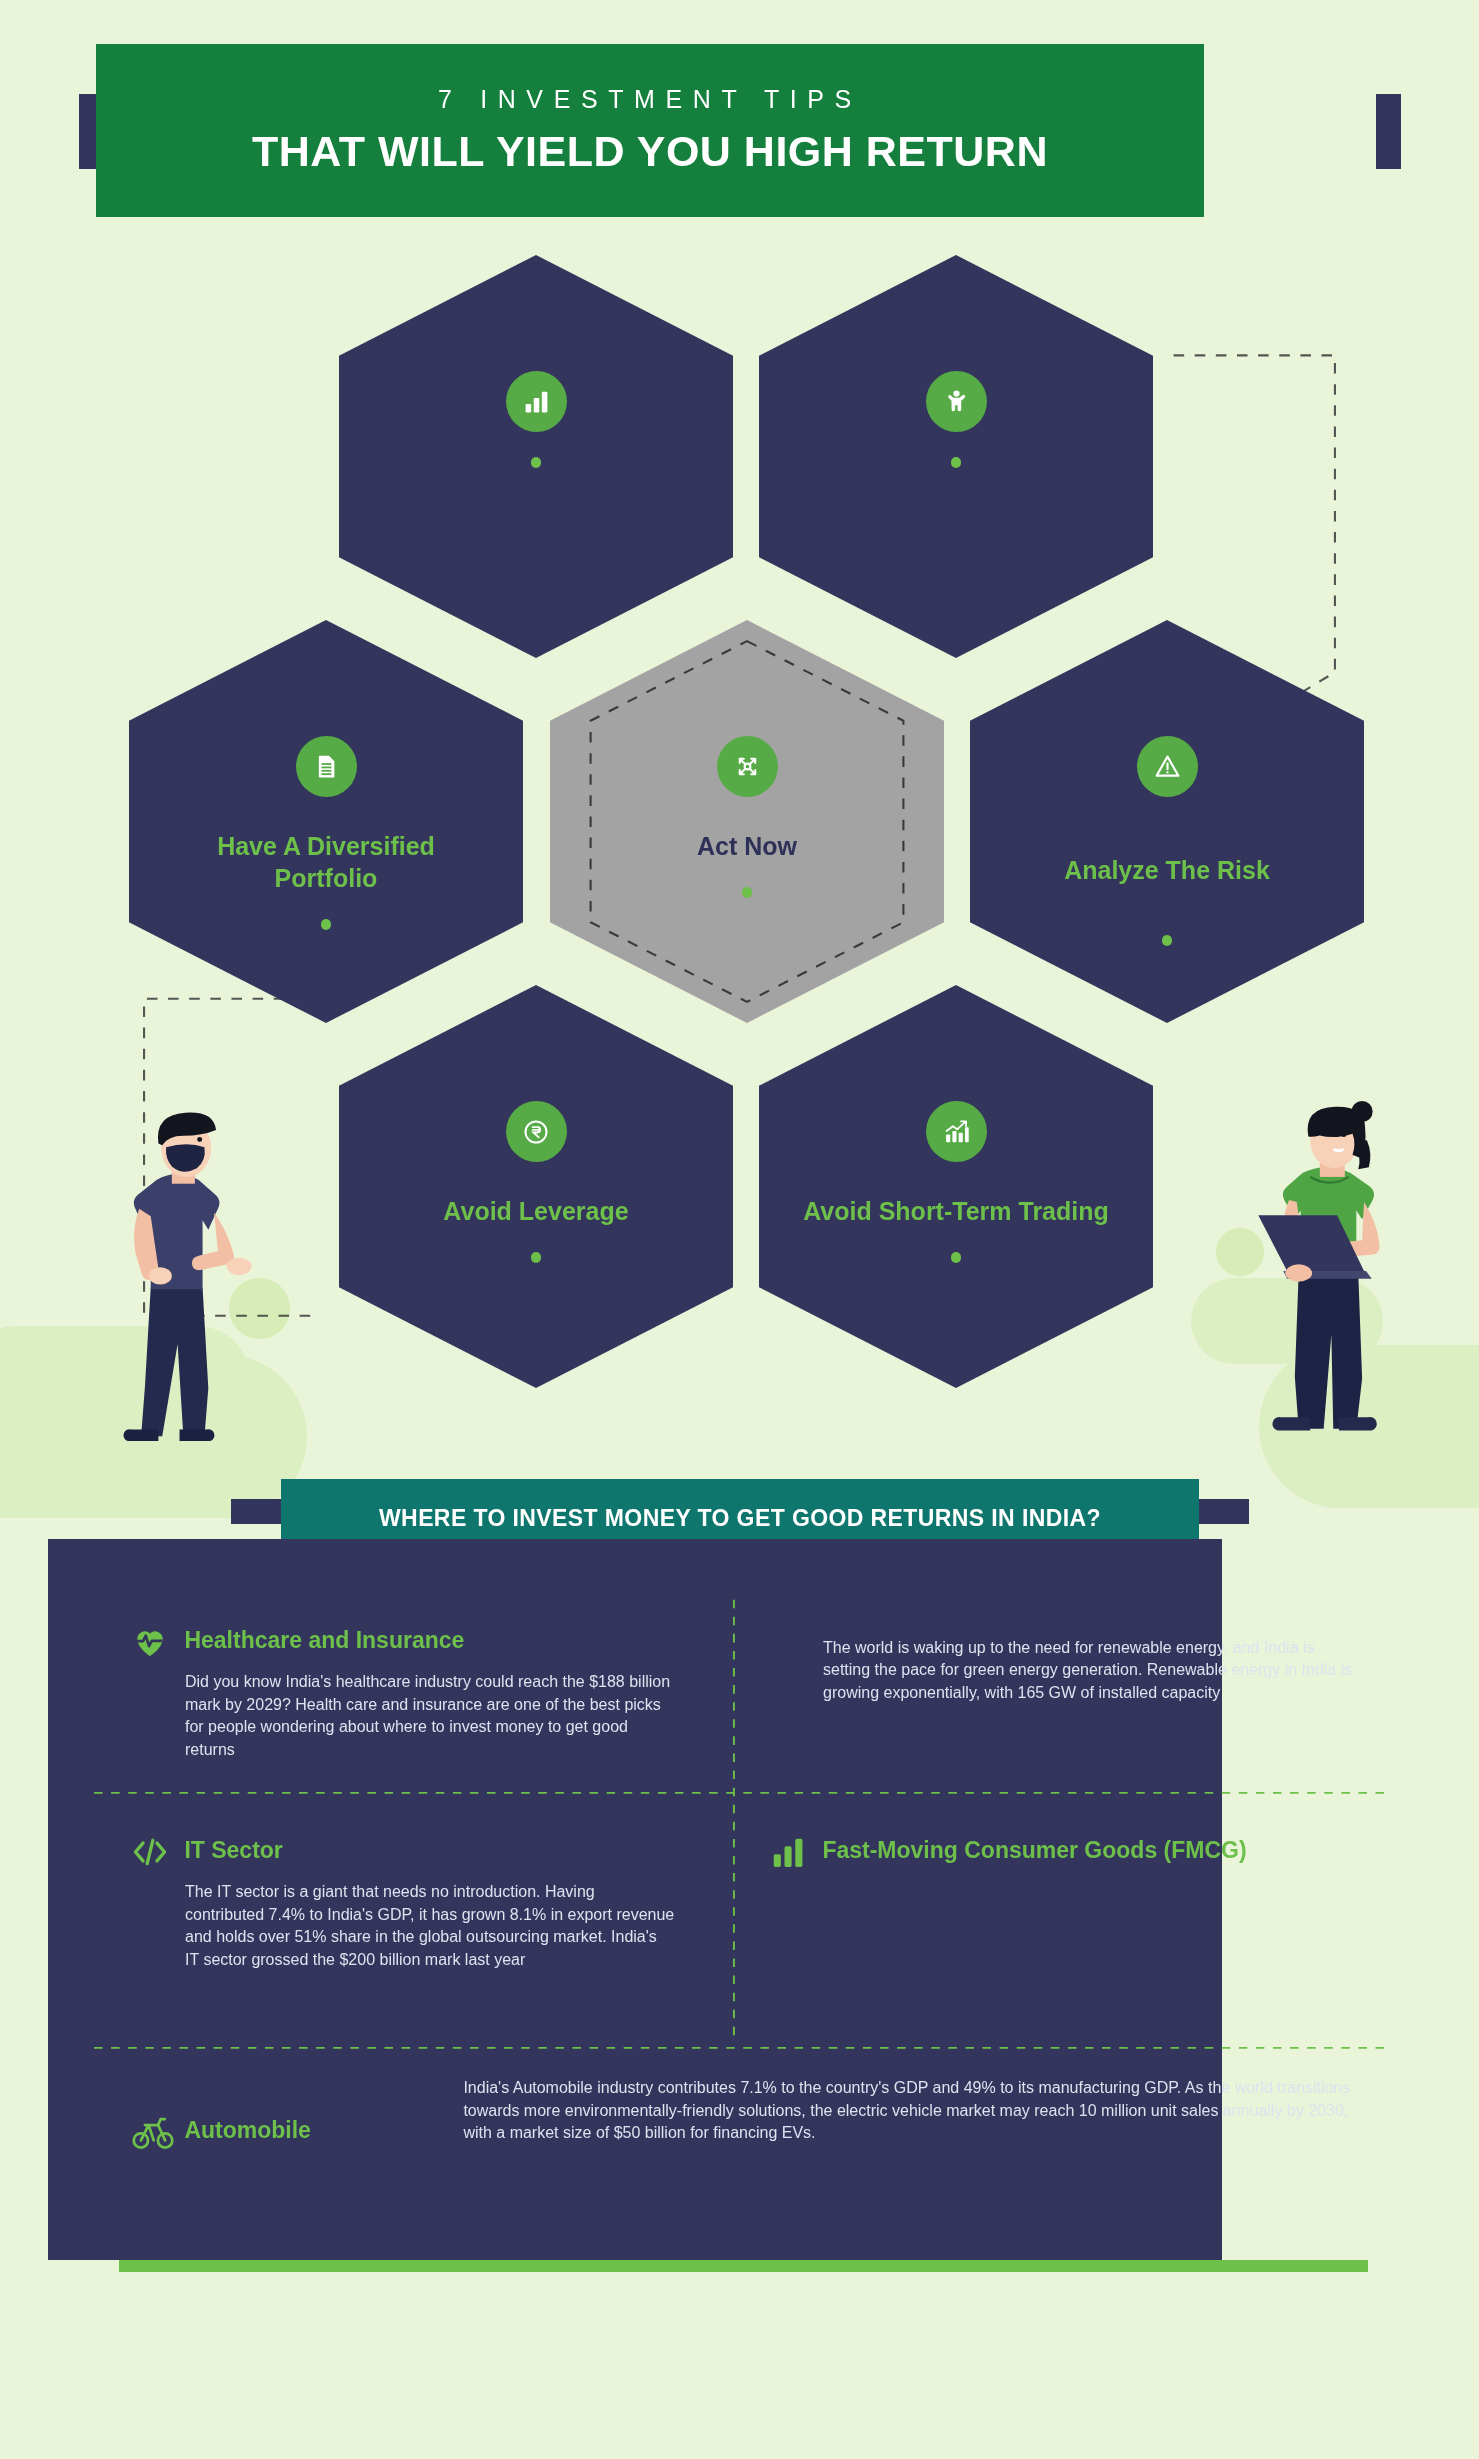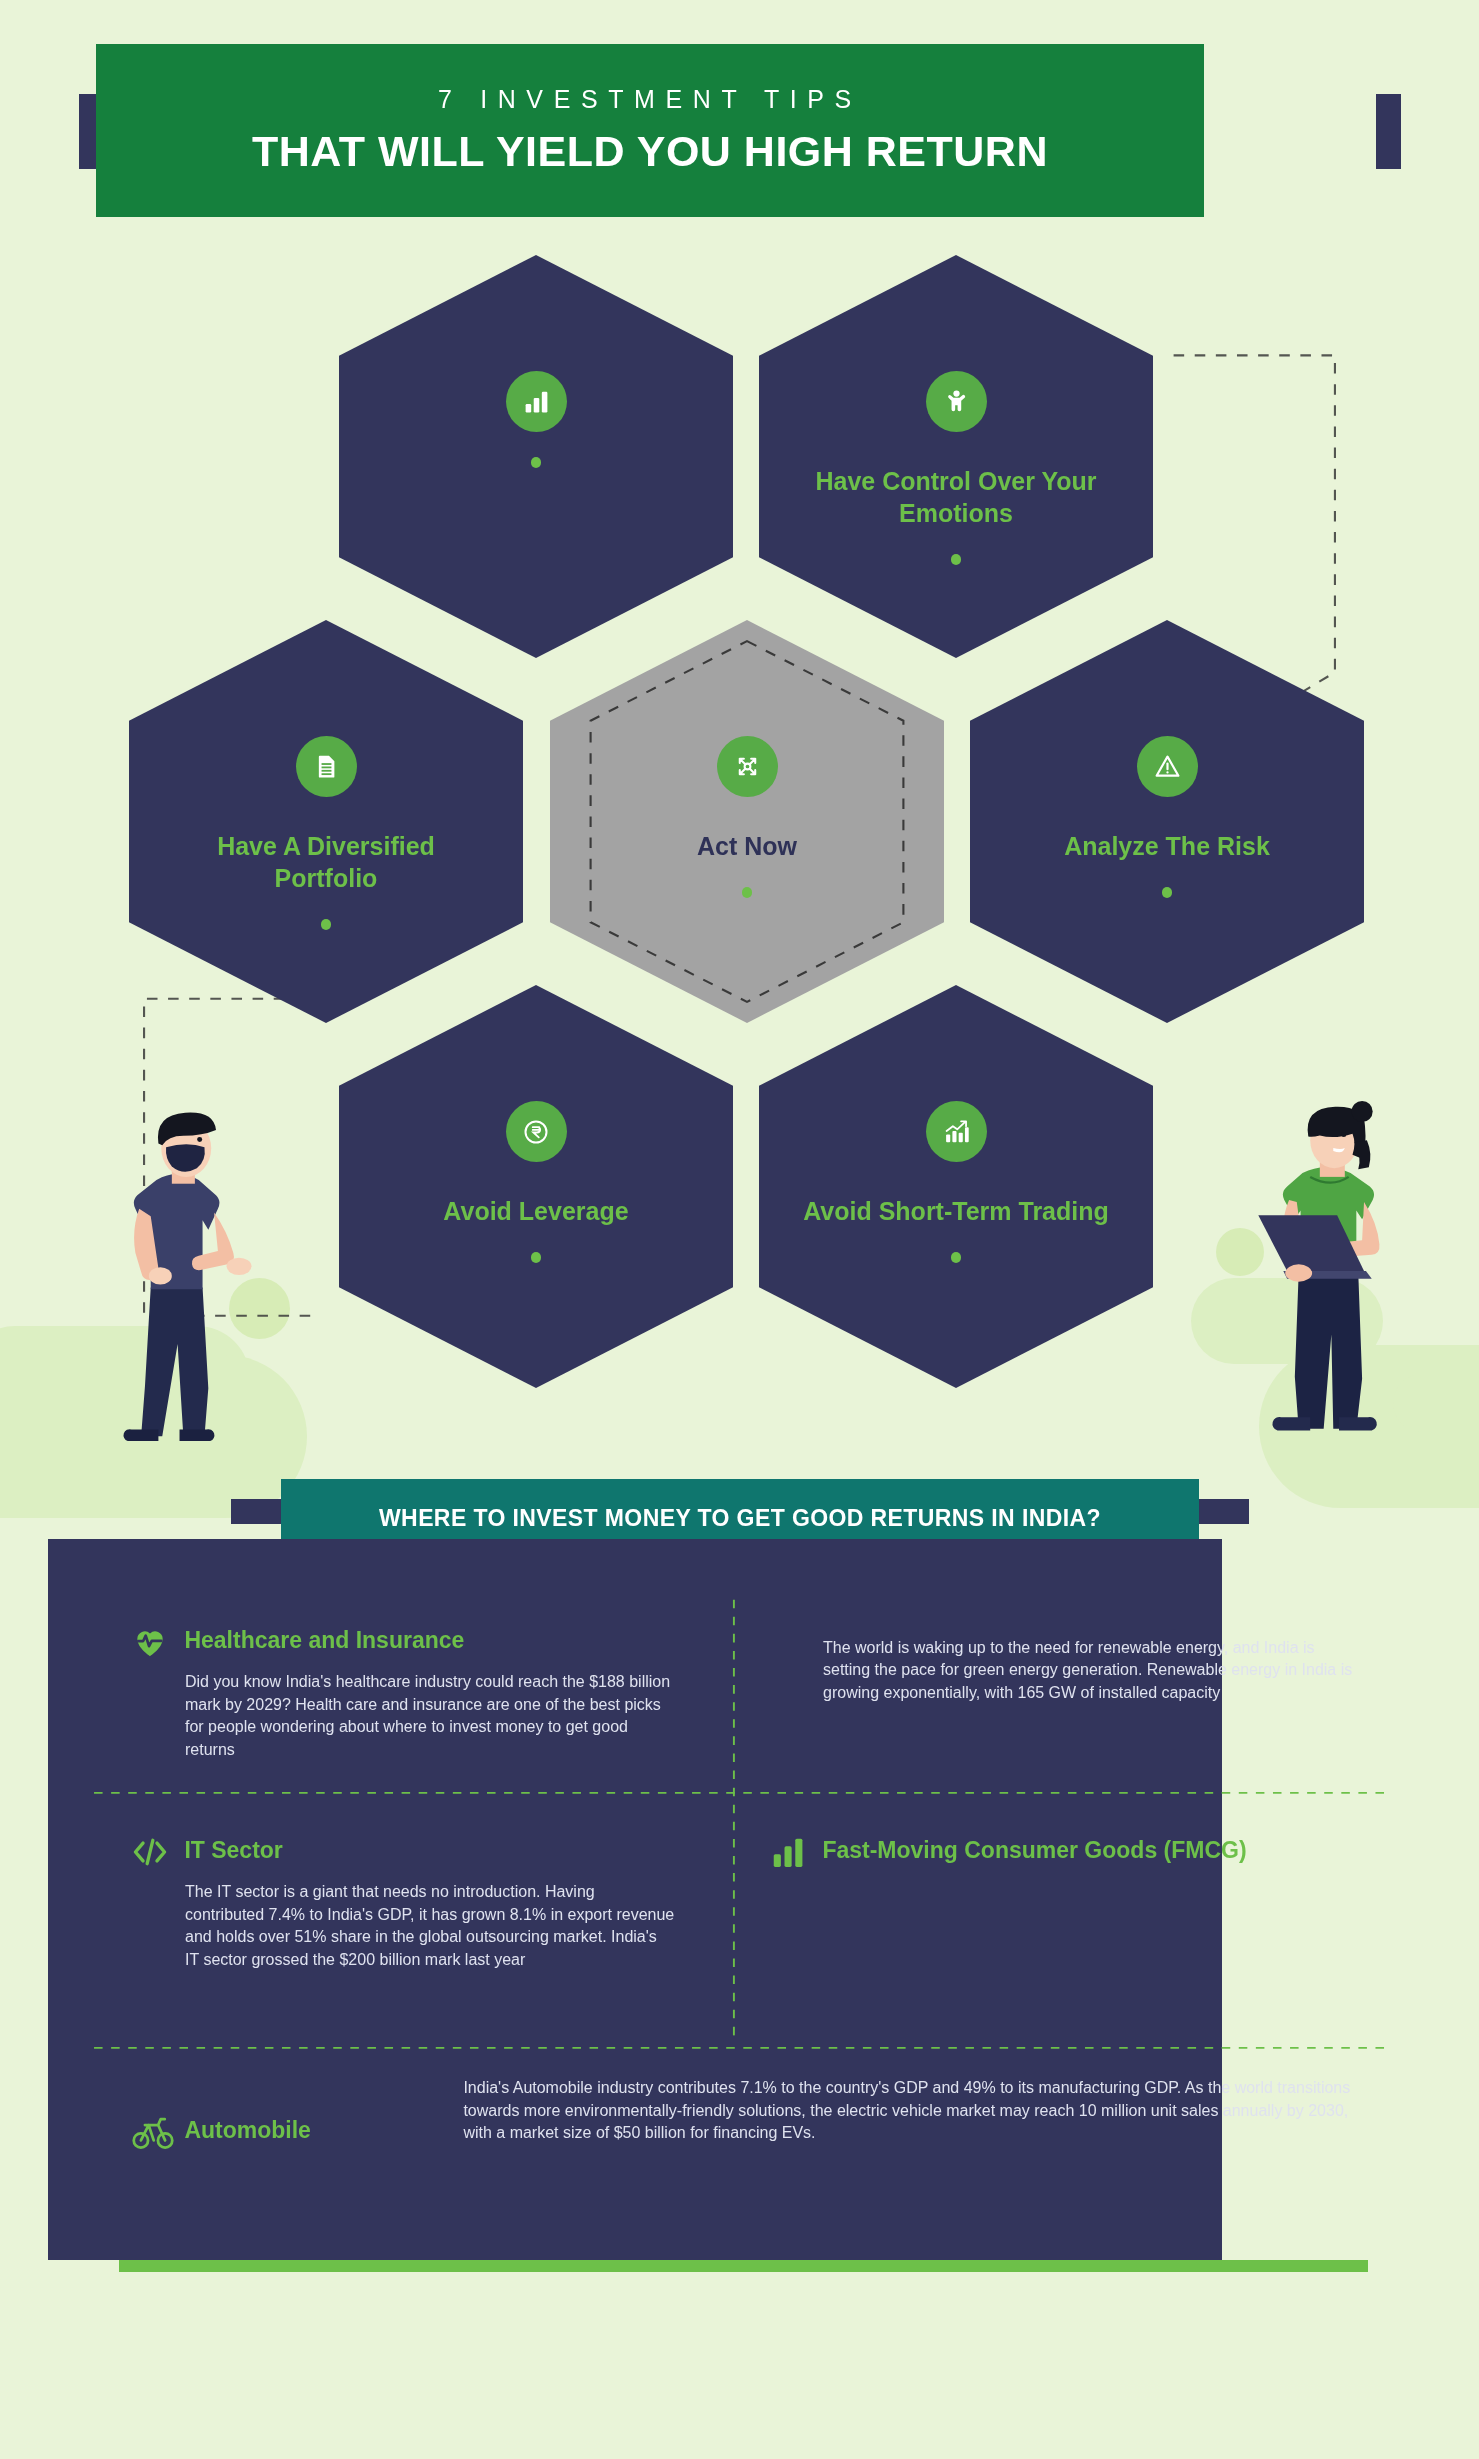--- a/index.html
+++ b/index.html
@@ -156,21 +156,20 @@
   <div class="hex-dot"></div>
 </div>
 
 <div class="hex" style="left:759px;top:255px;">
   <div class="hex-icon">
     <svg width="29" height="29" viewBox="0 0 24 24" fill="#fff">
         <circle cx="12" cy="5.4" r="2.6"></circle>
         <path d="M5.2 7.4a1.4 1.4 0 0 1 2.1-.4l2.2 1.9h5l2.2-1.9a1.4 1.4 0 1 1 1.8 2.1l-2.6 2.3v7.2a1.5 1.5 0 0 1-3 0v-3.4h-2v3.4a1.5 1.5 0 0 1-3 0V11.4L5.6 9.1a1.4 1.4 0 0 1-.4-1.7z"></path>
       </svg>
   </div>
-  <div class="hex-label">Have Control Over Your Emotions</div>
   <div class="hex-dot"></div>
 </div>
 
 <div class="hex" style="left:129px;top:620px;">
   <div class="hex-icon">
     <svg width="27" height="27" viewBox="0 0 24 24" fill="#fff">
         <path d="M6 2.5h8.2L19 7.3V21a.8.8 0 0 1-.8.8H6A.8.8 0 0 1 5.2 21V3.3A.8.8 0 0 1 6 2.5z"></path>
         <rect x="7.6" y="9" width="8.8" height="1.6" fill="#57ab47"></rect>
         <rect x="7.6" y="12" width="8.8" height="1.6" fill="#57ab47"></rect>
         <rect x="7.6" y="15" width="8.8" height="1.6" fill="#57ab47"></rect>
@@ -191,21 +190,21 @@
       <path d="M9.9 9.9 5.6 5.6M5.6 5.6V9M5.6 5.6H9"></path>
       <path d="M14.1 9.9 18.4 5.6M18.4 5.6V9M18.4 5.6H15"></path>
       <path d="M9.9 14.1 5.6 18.4M5.6 18.4V15M5.6 18.4H9"></path>
       <path d="M14.1 14.1 18.4 18.4M18.4 18.4V15M18.4 18.4H15"></path>
     </svg>
   </div>
   <div class="hex-label dark" style="position:relative;z-index:2;">Act Now</div>
   <div class="hex-dot" style="position:relative;z-index:2;"></div>
 </div>
 
-<div class="hex" style="left:970px;top:620px;">
+<div class="hex" style="left:970px;top:620px;gap:24px;">
   <div class="hex-icon">
     <svg width="29" height="29" viewBox="0 0 24 24" fill="none" stroke="#fff" stroke-width="1.8" stroke-linejoin="round" stroke-linecap="round">
         <path d="M12 3.8 21 19.6H3z"></path>
         <path d="M12 9.6v4.6"></path>
         <circle cx="12" cy="16.9" r=".95" fill="#fff" stroke="none"></circle>
       </svg>
   </div>
   <div class="hex-label">Analyze The Risk</div>
   <div class="hex-dot"></div>
 </div>

